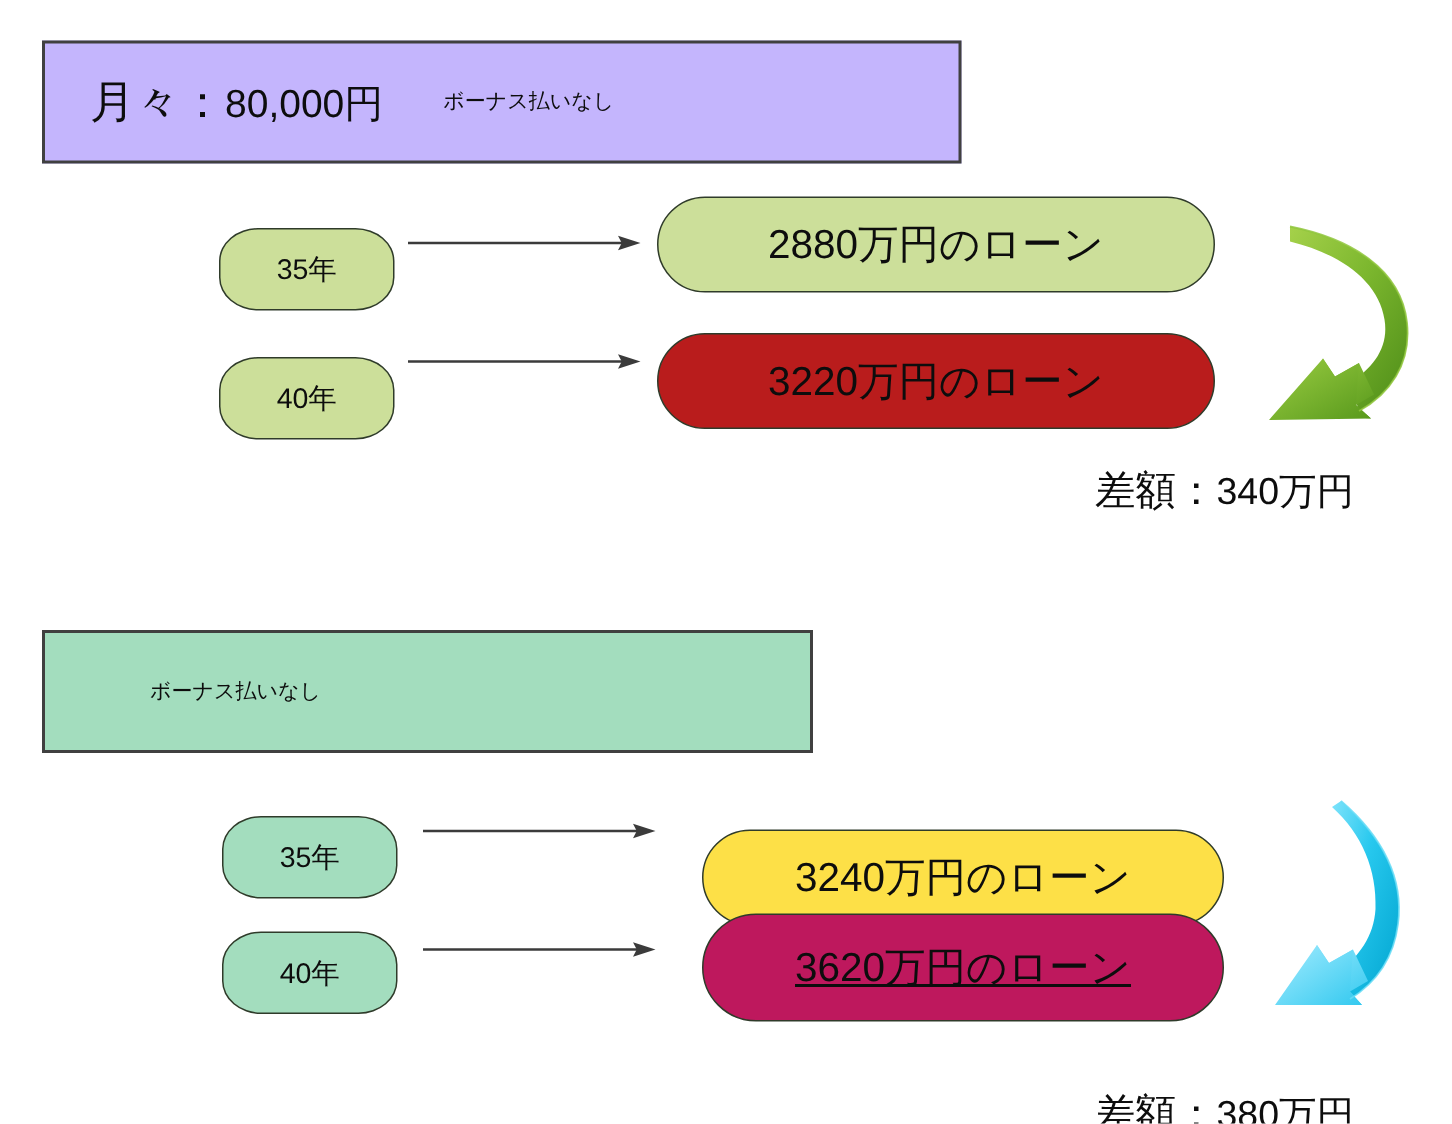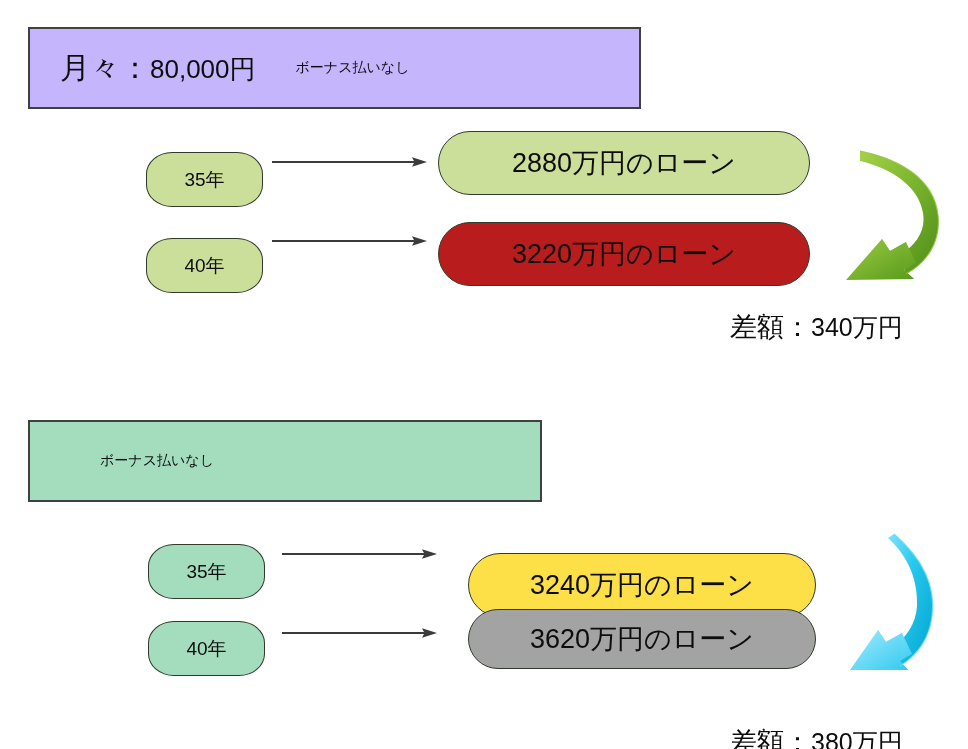--- a/index.html
+++ b/index.html
@@ -181,21 +181,21 @@
     <span>40年</span>
   </div>
 
   <div class="connector" style="left:282px; top:625px; width:155px; height:16px;">
     <svg width="155" height="16" viewBox="0 0 155 16">
       <line x1="0" y1="8" x2="146" y2="8" stroke="#3b3b3b" stroke-width="1.8"></line>
       <path d="M155 8 L140 3.2 L142.5 8 L140 12.8 Z" fill="#3b3b3b"></path>
     </svg>
   </div>
 
-  <div class="loan-pill" style="left:468px; top:609px; width:348px; height:60px; background:#a3a3a3;">
+  <div class="loan-pill" style="left:468px; top:609px; width:348px; height:72px; background:#be185d;text-decoration:underline;">
     <span>3620万円のローン</span>
   </div>
 
   <div class="big-arrow" style="left:848px; top:528px; width:110px; height:148px;">
     <svg width="110" height="148" viewBox="0 0 110 148">
       <defs>
         <linearGradient id="gBlue" x1="0" y1="0" x2="1" y2="1">
           <stop offset="0%" stop-color="#7ee3fb"></stop>
           <stop offset="40%" stop-color="#27c8ee"></stop>
           <stop offset="100%" stop-color="#00a4cf"></stop>

